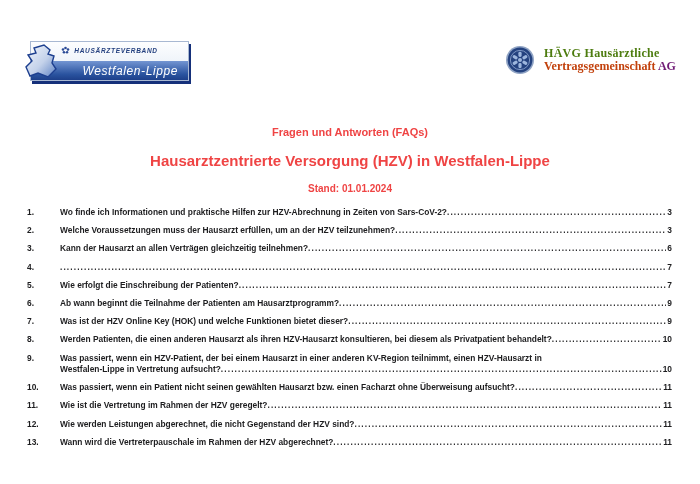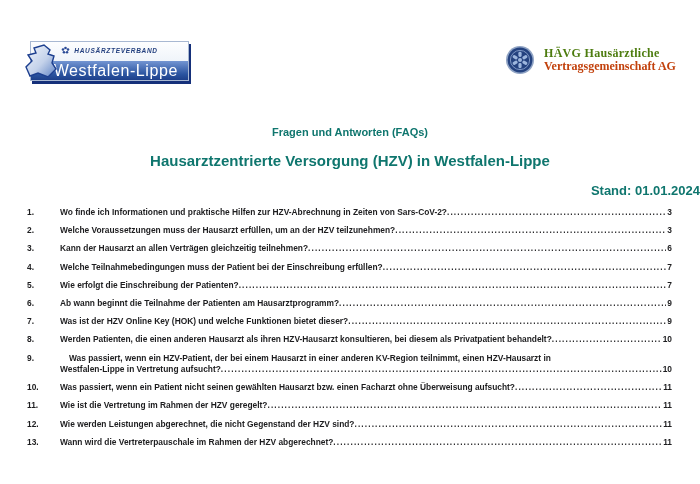--- a/index.html
+++ b/index.html
@@ -20,48 +20,48 @@
   .ll-assoc {
     font-size:6.5px; font-style:italic; letter-spacing:0.7px;
     color:#24407f; font-weight:bold; white-space:nowrap;
   }
   .ll-band {
     position:absolute; left:0; right:0; bottom:0; height:19px;
     background:linear-gradient(#7395d2,#2a539f 70%,#1d3f8a);
     display:flex; align-items:center; justify-content:flex-end; padding-right:10px; box-sizing:border-box;
   }
   .ll-region {
-    color:#ffffff; font-size:16px; letter-spacing:0.6px; white-space:nowrap;
+    color:#ffffff; font-style:italic; font-size:12px; letter-spacing:0.6px; white-space:nowrap;
   }
   .ll-map { position:absolute; left:-8px; top:1px; }
 
   
   .logo-right { position:absolute; left:505px; top:45px; display:flex; align-items:center; gap:9px; }
   .lr-text { font-family:"Liberation Serif", serif; font-weight:bold; line-height:13px; }
   .lr-line1 { color:#4d7c0f; font-size:12px; letter-spacing:0.3px; }
   .lr-line2 { font-size:12px; }
   .lr-blue { color:#c2410c; }
-  .lr-ag { color:#c2410c; }
-
-  
-  .titles { position:absolute; left:0; right:0; top:126px; text-align:center; color:#0f766e; font-weight:bold; }
+  .lr-ag { color:#701a75; }
+
+  
+  .titles { position:absolute; left:0; right:0; top:126px; text-align:center; color:#ef4444; font-weight:bold; }
   .t1 { font-size:11px; }
   .t2 { font-size:15px; margin-top:14px; }
-  .t3 { font-size:13px; margin-top:14px;text-align:right; }
+  .t3 { font-size:10px; margin-top:14px; }
 
   
   .toc {
     position:absolute; left:27px; right:28px; top:207px;
     font-size:8.4px; font-weight:bold; color:#1d1d1f;
   }
   .toc-row { display:flex; align-items:flex-start; margin-bottom:6.8px; line-height:11.4px; }
   .toc-num { width:33px; flex:none; }
   .toc-main { flex:1; min-width:0; }
   .toc-line { display:flex; align-items:center; }
-  .toc-textline { white-space:nowrap; overflow:hidden;margin-left:9px; }
+  .toc-textline { white-space:nowrap; overflow:hidden; }
   .toc-text { white-space:nowrap; overflow:hidden; flex-shrink:1; }
   .leader { flex:1; min-width:0; overflow:hidden; white-space:nowrap; }
   .leader::after {
     content:"................................................................................................................................................................................................................................................................";
     letter-spacing:1.1px; color:#2a2a2c;
   }
   .toc-page { flex:none; padding-left:1px; }
 </style>
 </head>
 <body>
@@ -154,21 +154,20 @@
             <span class="toc-text">Kann der Hausarzt an allen Verträgen gleichzeitig teilnehmen?</span>
             <span class="leader"></span>
             <span class="toc-page">6</span>
           </div>
         </div>
       </div>
       <div class="toc-row">
         <span class="toc-num">4.</span>
         <div class="toc-main">
           <div class="toc-line">
-            <span class="toc-text">Welche Teilnahmebedingungen muss der Patient bei der Einschreibung erfüllen?</span>
             <span class="leader"></span>
             <span class="toc-page">7</span>
           </div>
         </div>
       </div>
       <div class="toc-row">
         <span class="toc-num">5.</span>
         <div class="toc-main">
           <div class="toc-line">
             <span class="toc-text">Wie erfolgt die Einschreibung der Patienten?</span>

